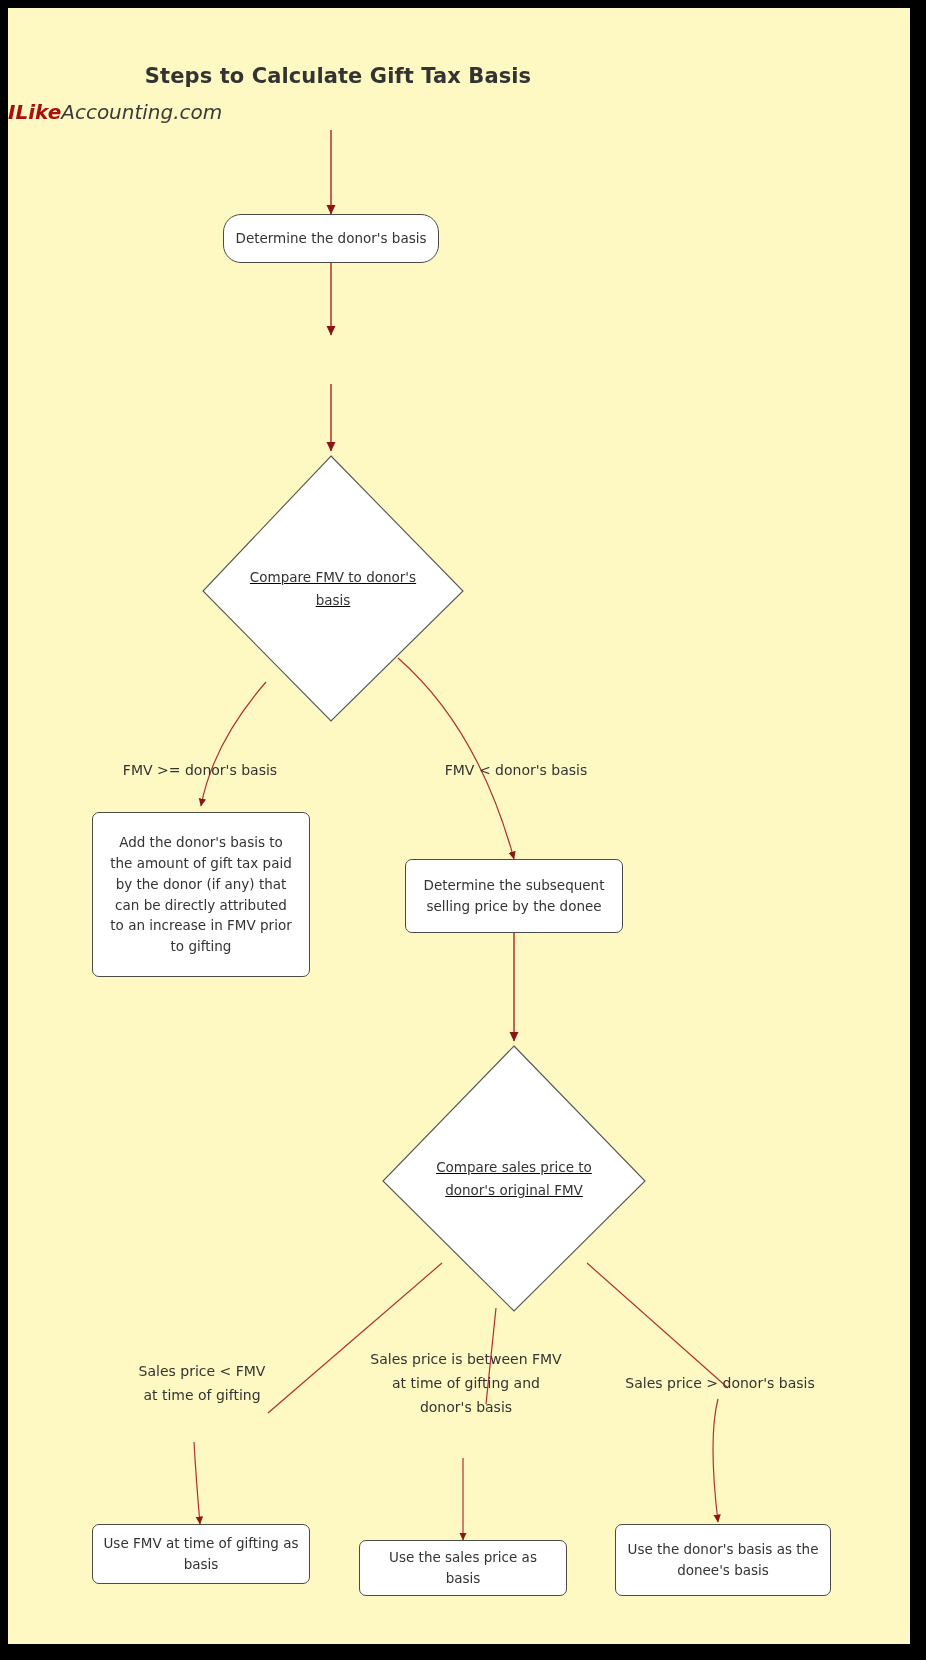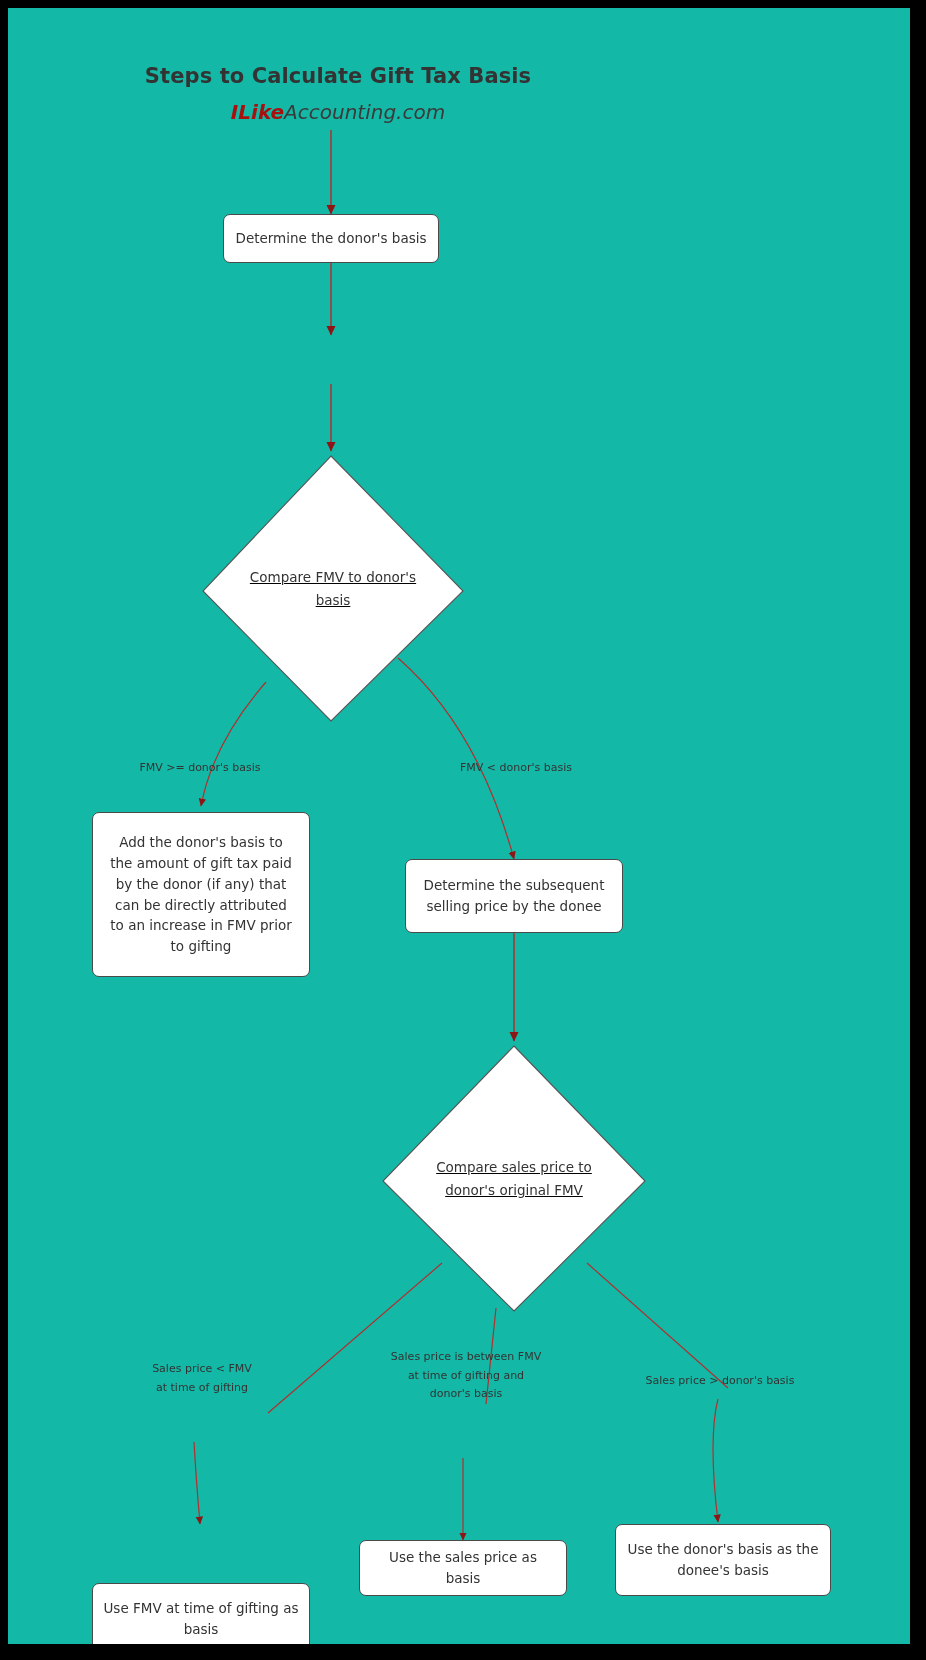--- a/index.html
+++ b/index.html
@@ -21,21 +21,21 @@
     width: 926px;
     height: 1660px;
     background: #000000;
   }
   #canvas {
     position: absolute;
     left: 8px;
     top: 8px;
     width: 902px;
     height: 1636px;
-    background: #14b8a6;
+    background: #fef9c3;
     overflow: hidden;
   }
   #svg-layer {
     position: absolute;
     left: 0; top: 0;
     width: 902px;
     height: 1636px;
   }
   
   .title {
@@ -45,21 +45,20 @@
     text-align: center;
     font-size: 21px;
     font-weight: bold;
     color: #333333;
     letter-spacing: 0.1px;
   }
   .subtitle {
     position: absolute;
     left: 0;
     width: 660px;
-    text-align: center;
     font-size: 20px;
     font-style: italic;
     color: #3a3a3a;
   }
   .subtitle .accent { color: #a81010; font-weight: bold; }
   .subtitle .rest { font-weight: normal; }
 
   
   .node {
     position: absolute;
@@ -93,21 +92,21 @@
     font-size: 13.5px;
     line-height: 1.65;
     width: 72%;
   }
 
   
   .edge-label {
     position: absolute;
     text-align: center;
     color: #333333;
-    font-size: 11px;
+    font-size: 14px;
     line-height: 1.7;
     white-space: pre-line;
   }
 </style>
 </head>
 <body>
 
 <div id="frame">
   <div id="canvas">
 
@@ -142,42 +141,42 @@
 
       <path d="M 579,1255 L 720,1380" stroke="#b03030" stroke-width="1.2" fill="none"></path>
       <path d="M 710,1391 Q 700,1430 710,1514" stroke="#b03030" stroke-width="1.2" fill="none" marker-end="url(#arrowhead)"></path>
     </svg>
 
     <div class="title" style="top:56px;">Steps to Calculate Gift Tax Basis</div>
     <div class="subtitle" style="top:92px;">
       <span class="accent">ILike</span><span class="rest">Accounting.com</span>
     </div>
 
-    <div class="node proc" style="left:215px; top:206px; width:216px; height:49px;">
+    <div class="node proc" style="left:215px; top:206px; width:216px; height:49px;border-radius:18px;">
       <span>Determine the donor's basis</span>
     </div>
 
 
     <div class="decision-wrap" style="left:195px; top:448px; width:260px; height:265px;">
       <div class="decision-label">Compare FMV to donor's basis</div>
     </div>
 
     <div class="node proc" style="left:84px; top:804px; width:218px; height:165px; padding:24px 14px;">
       <span>Add the donor's basis to the amount of gift tax paid by the donor (if any) that can be directly attributed to an increase in FMV prior to gifting</span>
     </div>
 
     <div class="node proc" style="left:397px; top:851px; width:218px; height:74px;">
       <span>Determine the subsequent selling price by the donee</span>
     </div>
 
     <div class="decision-wrap" style="left:375px; top:1038px; width:262px; height:265px;">
       <div class="decision-label">Compare sales price to donor's original FMV</div>
     </div>
 
-    <div class="node proc" style="left:84px; top:1575px; width:218px; height:72px;">
+    <div class="node proc" style="left:84px; top:1516px; width:218px; height:60px;">
       <span>Use FMV at time of gifting as basis</span>
     </div>
 
     <div class="node proc" style="left:351px; top:1532px; width:208px; height:56px;">
       <span>Use the sales price as basis</span>
     </div>
 
     <div class="node proc" style="left:607px; top:1516px; width:216px; height:72px;">
       <span>Use the donor's basis as the donee's basis</span>
     </div>

